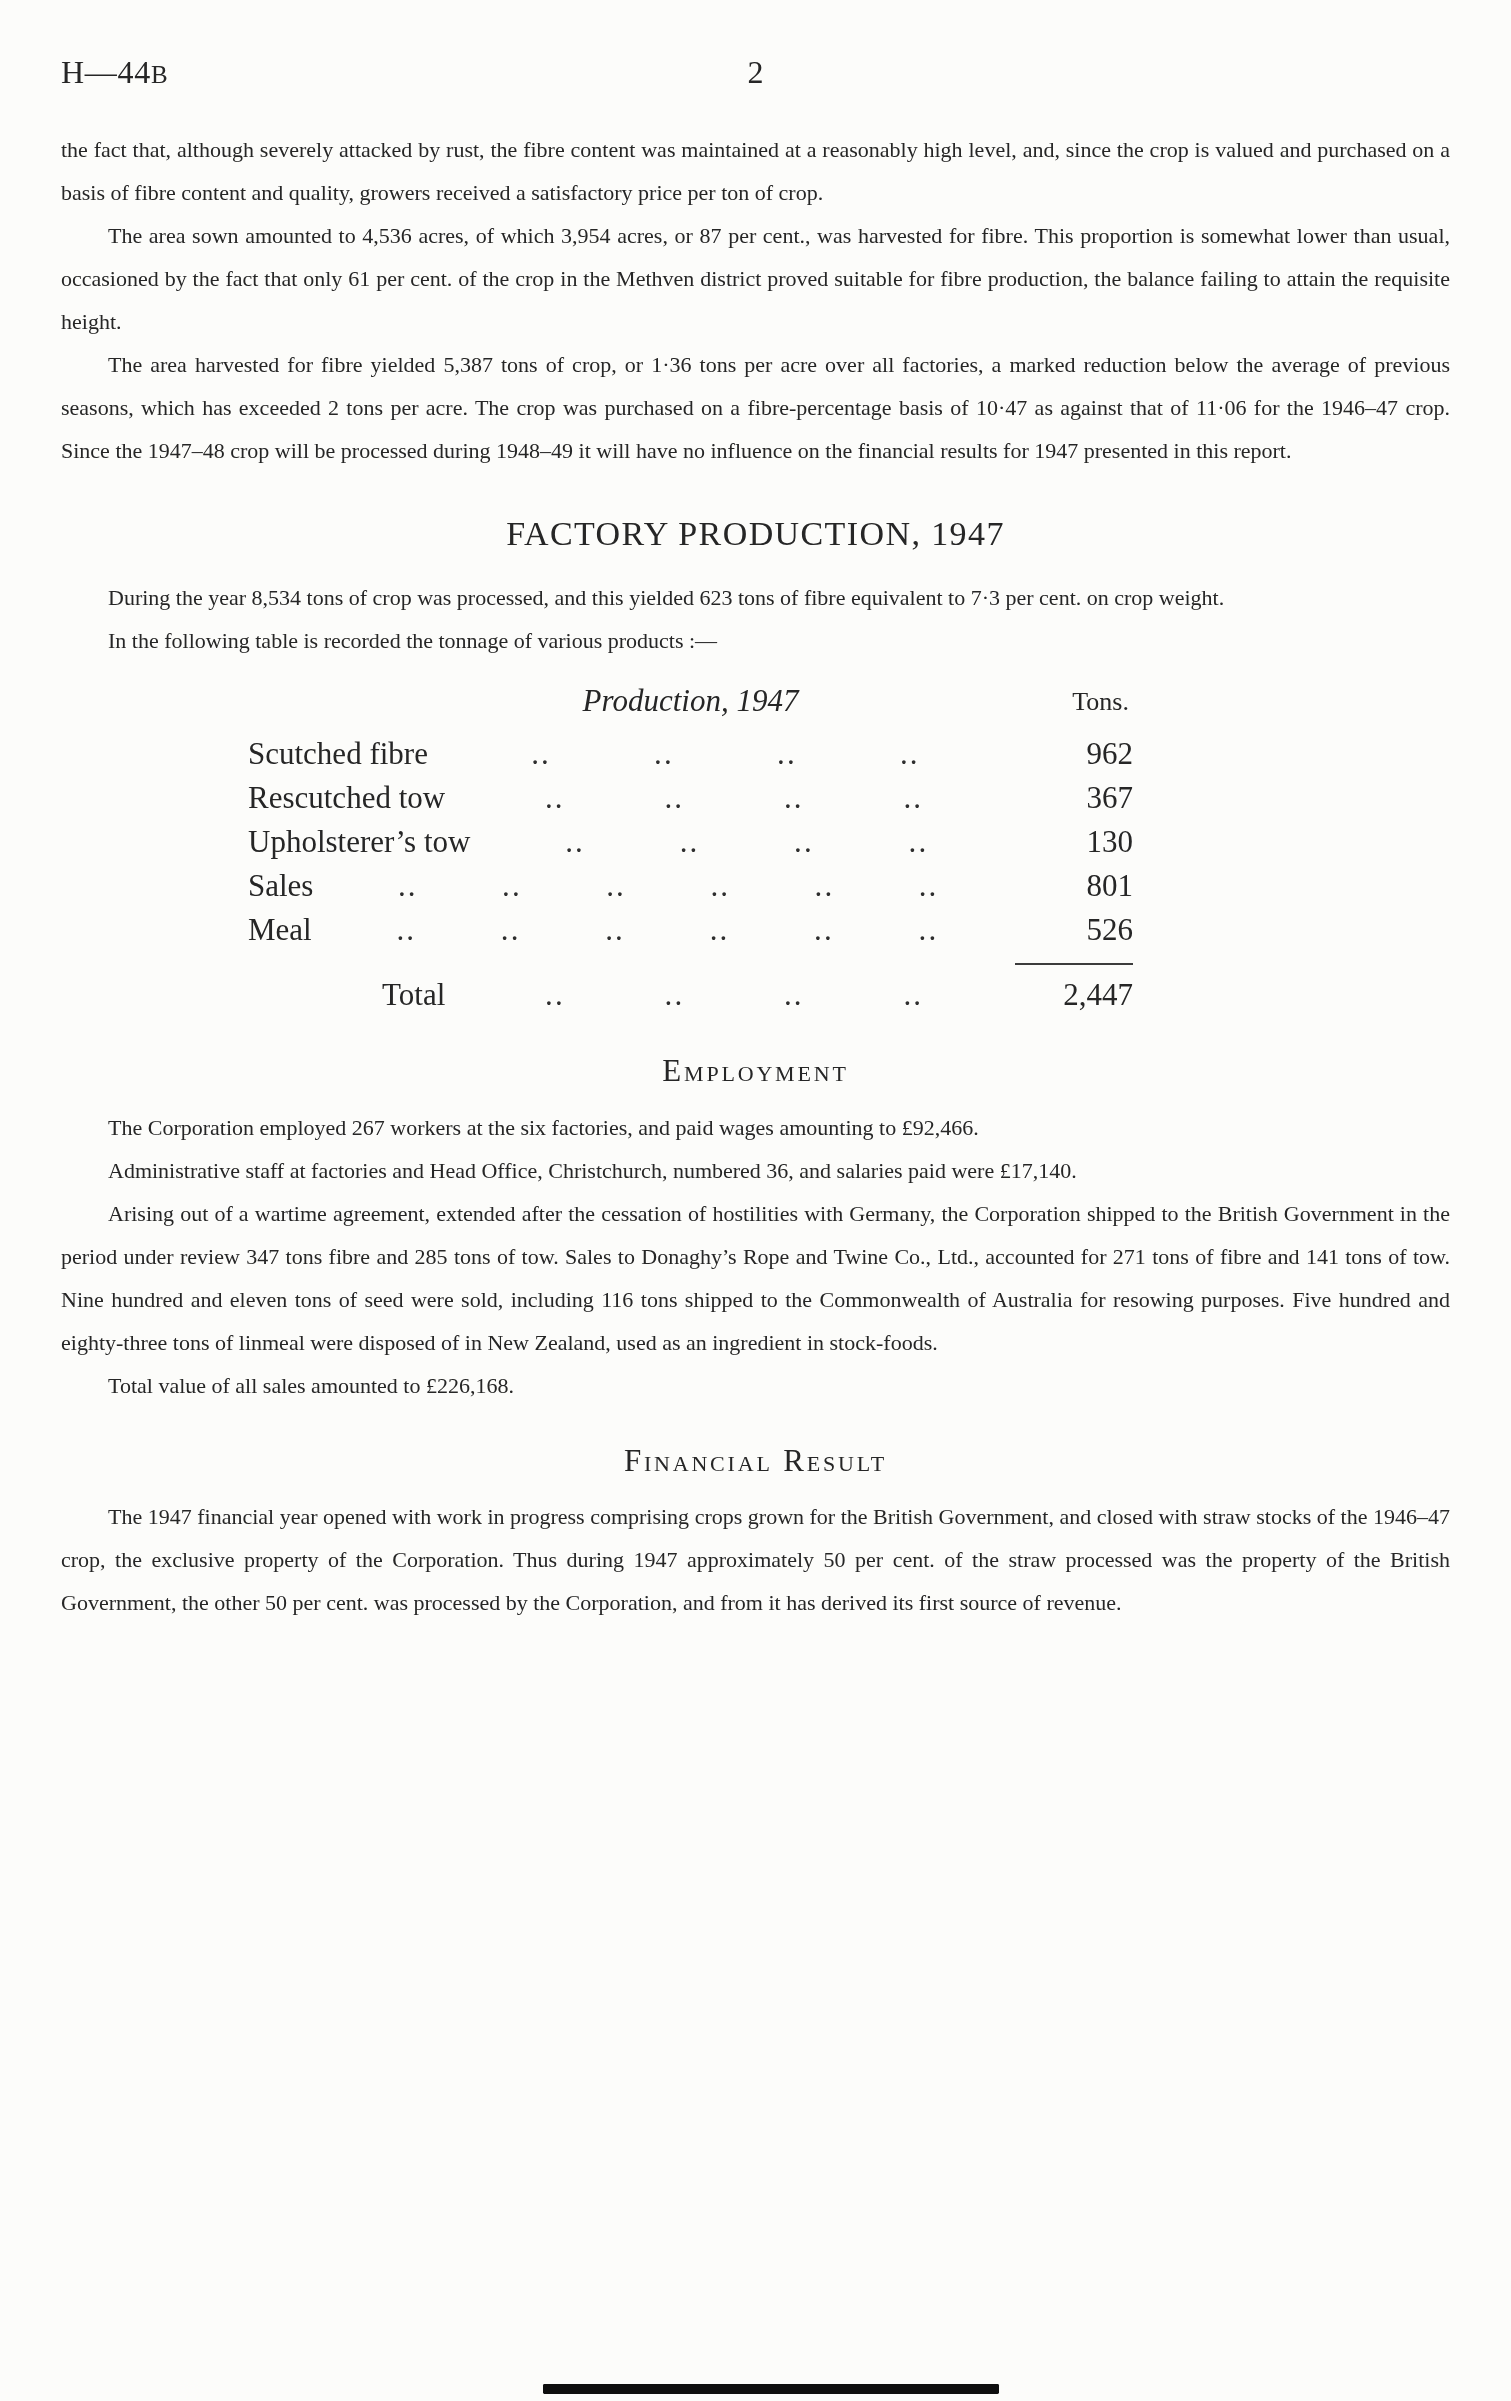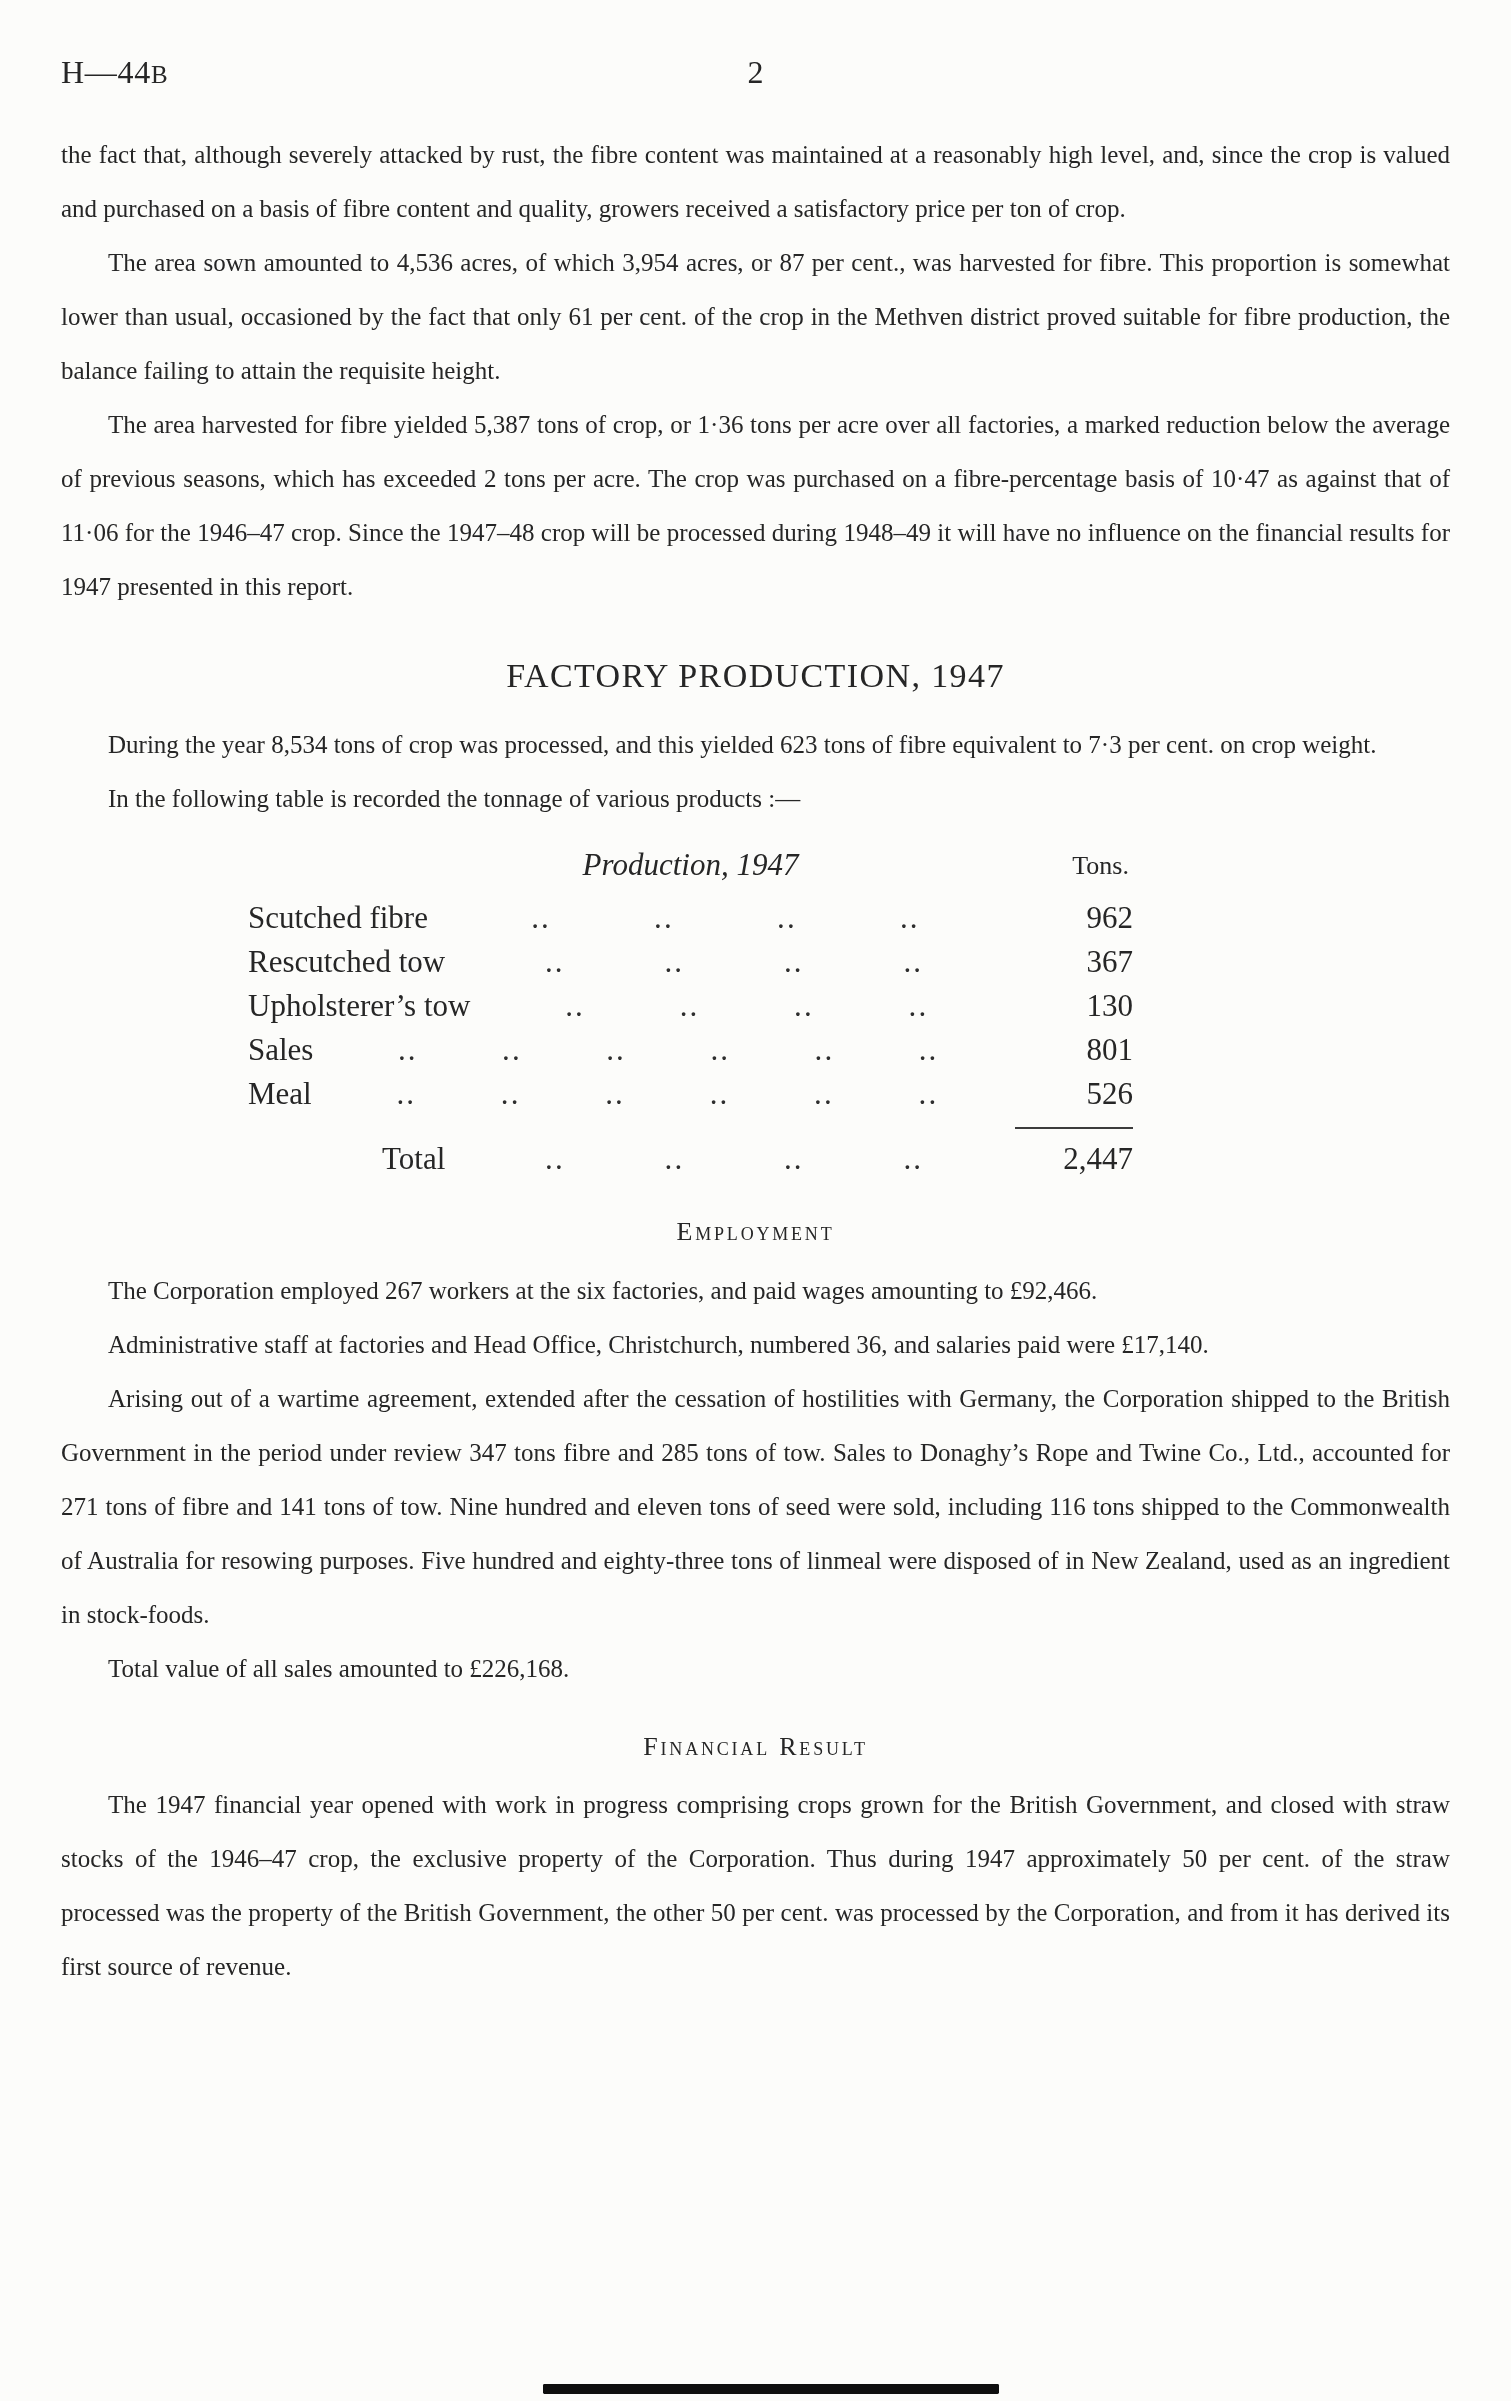--- a/index.html
+++ b/index.html
@@ -41,37 +41,37 @@
   .page-number {
     position: absolute;
     left: 50%;
     top: 0;
     transform: translateX(-50%);
     font-size: 32px;
   }
   
   p.body-para {
     margin: 0;
-    font-size: 25px;
-    line-height: 54px;
+    font-size: 22px;
+    line-height: 43px;
     text-align: justify;
   }
   p.indent { text-indent: 47px; }
   p.no-indent { text-indent: 0; }
   
   .main-heading {
     margin: 43px 0 23.4px 0;
     font-size: 34px;
     font-weight: normal;
     text-align: center;
     letter-spacing: 1.4px;
   }
   .sc-heading {
     margin: 36px 0 16.5px 0;
-    font-size: 26px;
+    font-size: 31px;
     font-weight: normal;
     text-align: center;
     font-variant-caps: small-caps;
     letter-spacing: 2.8px;
   }
   
   .prod-table {
     width: 885px;
     margin: 20.7px 0 18px 187px;
     font-size: 31px;

